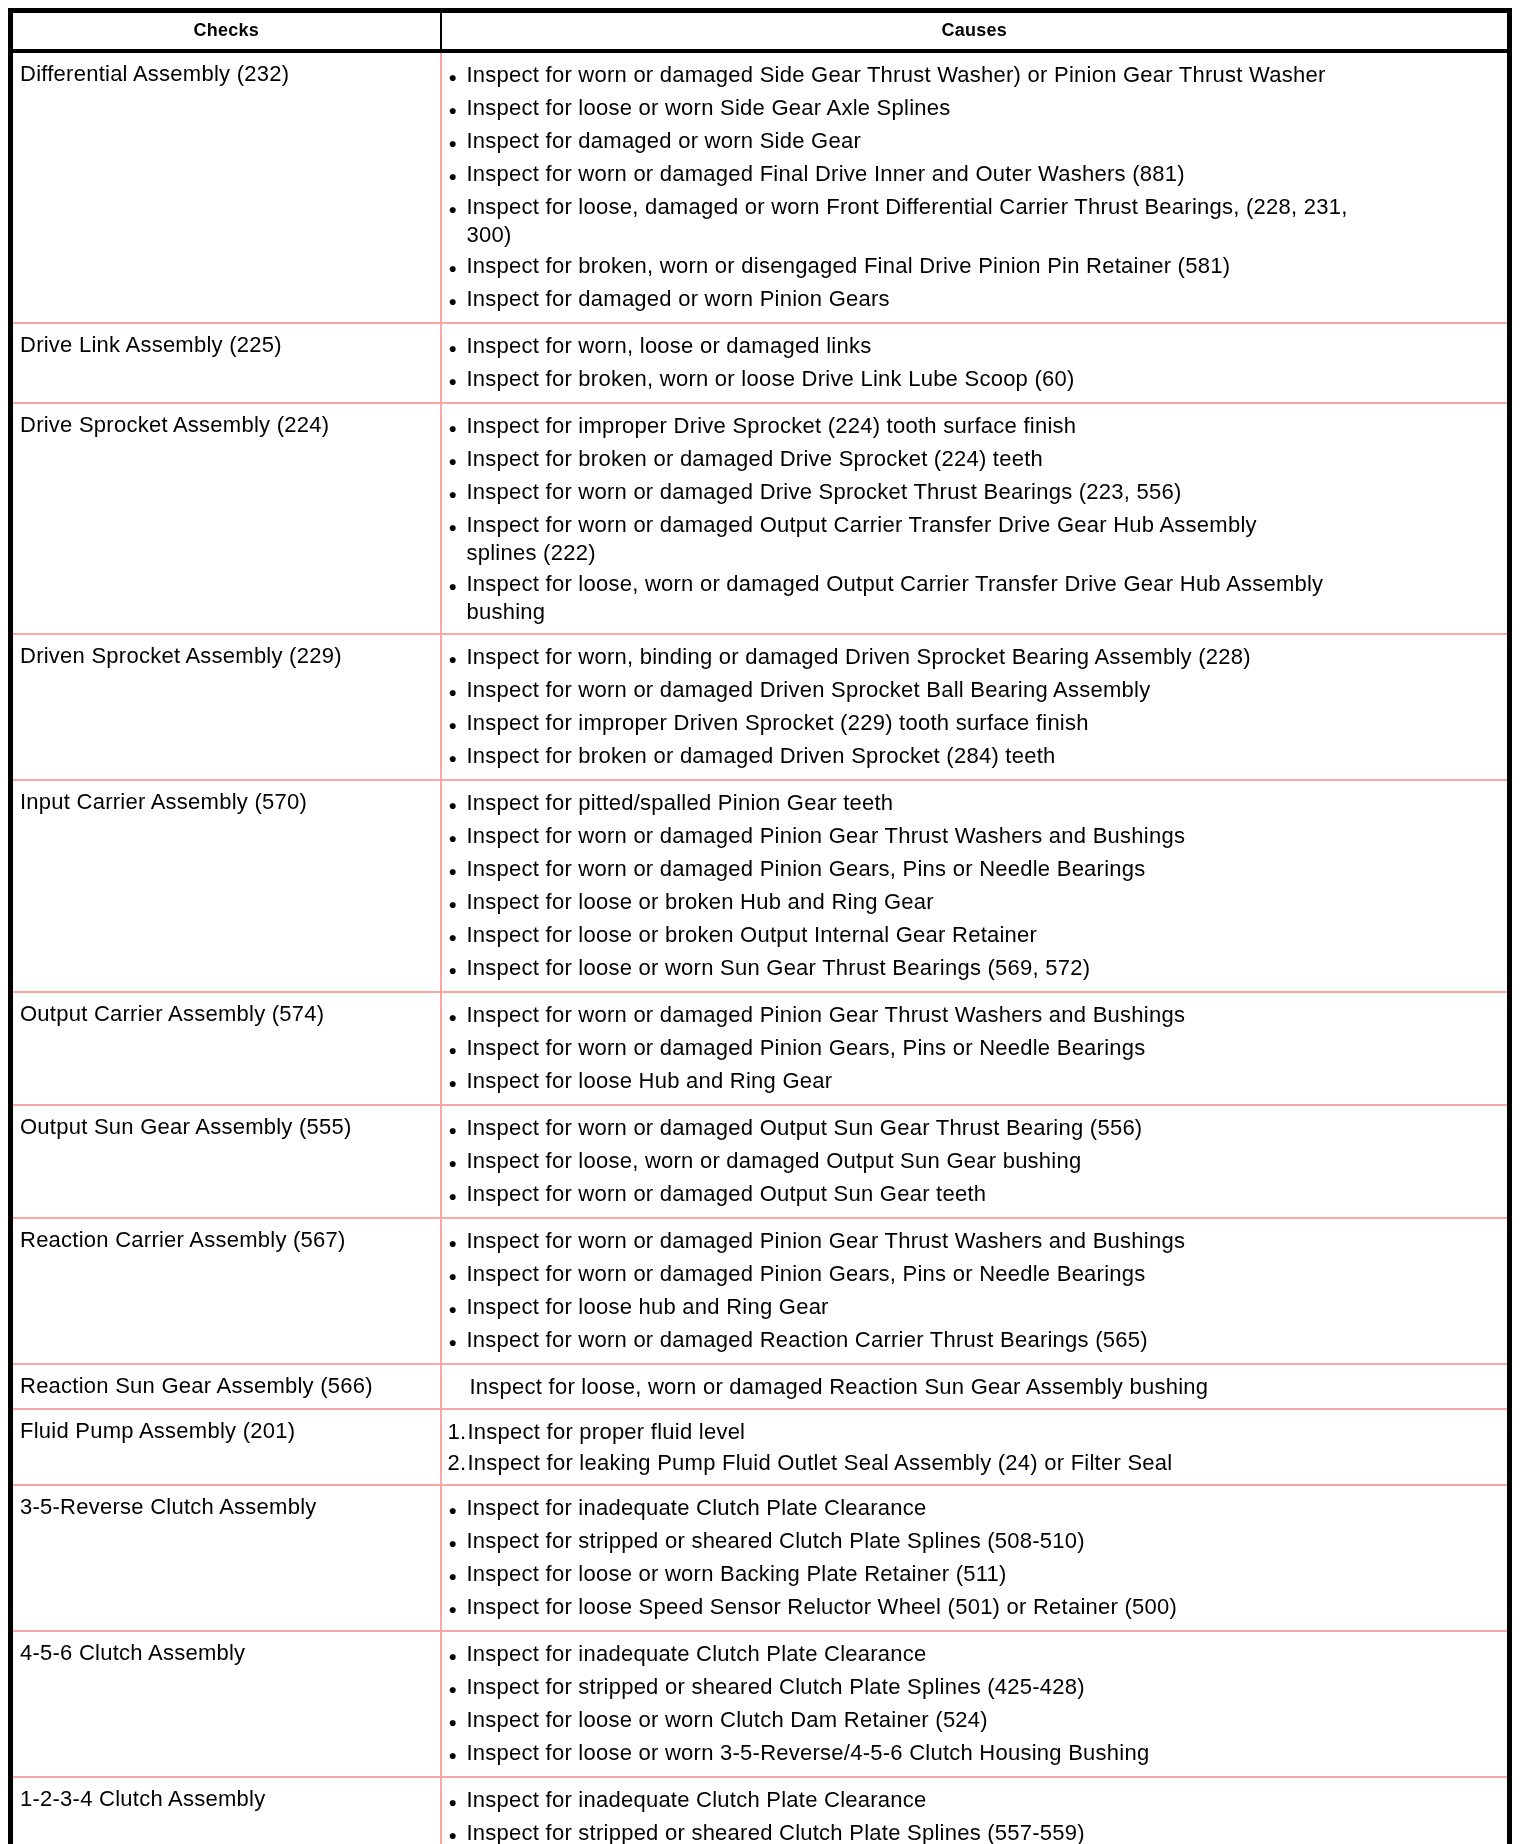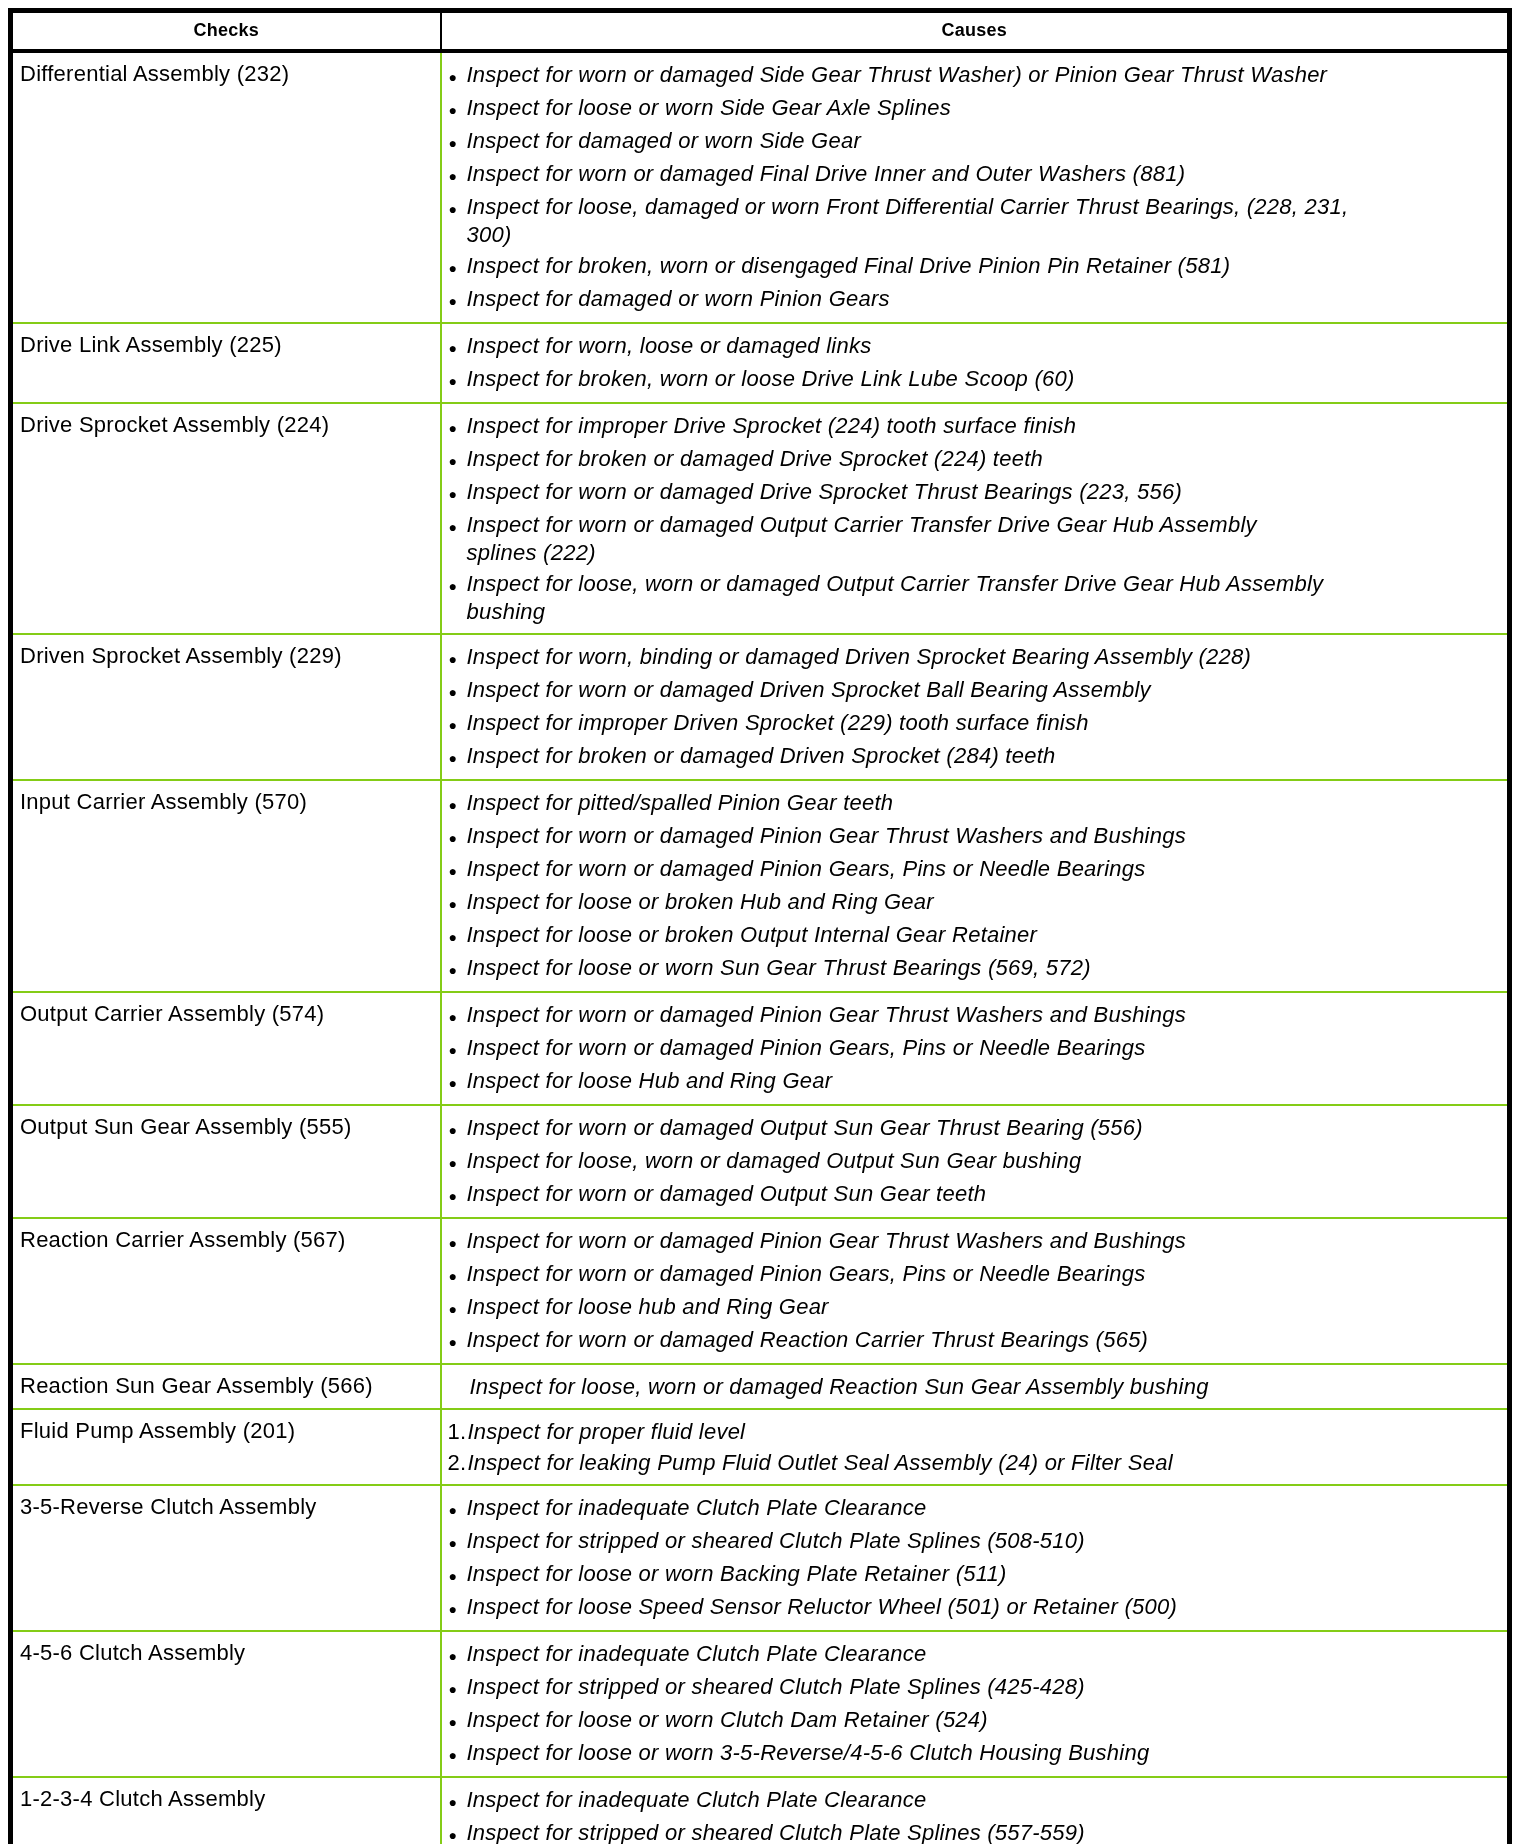--- a/index.html
+++ b/index.html
@@ -31,21 +31,21 @@
     border-bottom: 4px solid #000;
     font-size: 18px;
     font-weight: bold;
     text-align: center;
     vertical-align: middle;
     padding: 4px 0;
     letter-spacing: 0.25px;
   }
   thead tr { height: 40px; }
   td {
-    border: 2px solid #84cc16;
+    border: 2px solid #fca5a5;
     vertical-align: top;
     font-size: 22px;
     letter-spacing: 0.25px;
   }
   td.check-cell {
     padding: 7px 6px 4px 7px;
     line-height: 28px;
   }
   td.causes-cell {
     padding: 6px 8px 4px 0;
@@ -68,21 +68,20 @@
     line-height: 28px;
   }
   .num {
     flex: 0 0 20px;
     padding-left: 6px;
     line-height: 28px;
   }
   .cause-text {
     white-space: pre-line;
     flex: 1 1 auto;
-    font-style: italic;
   }
   ul.style-plain li.cause { padding-left: 5px; margin-left: 23px; }
   
   tbody tr:nth-child(1)  { height: 270px; }
   tbody tr:nth-child(2)  { height: 72px; margin-top: 12px;  }
   tbody tr:nth-child(3)  { height: 230px; }
   tbody tr:nth-child(4)  { height: 145px; }
   tbody tr:nth-child(5)  { height: 210px; }
   tbody tr:nth-child(6)  { height: 105px; }
   tbody tr:nth-child(7)  { height: 110px; }

